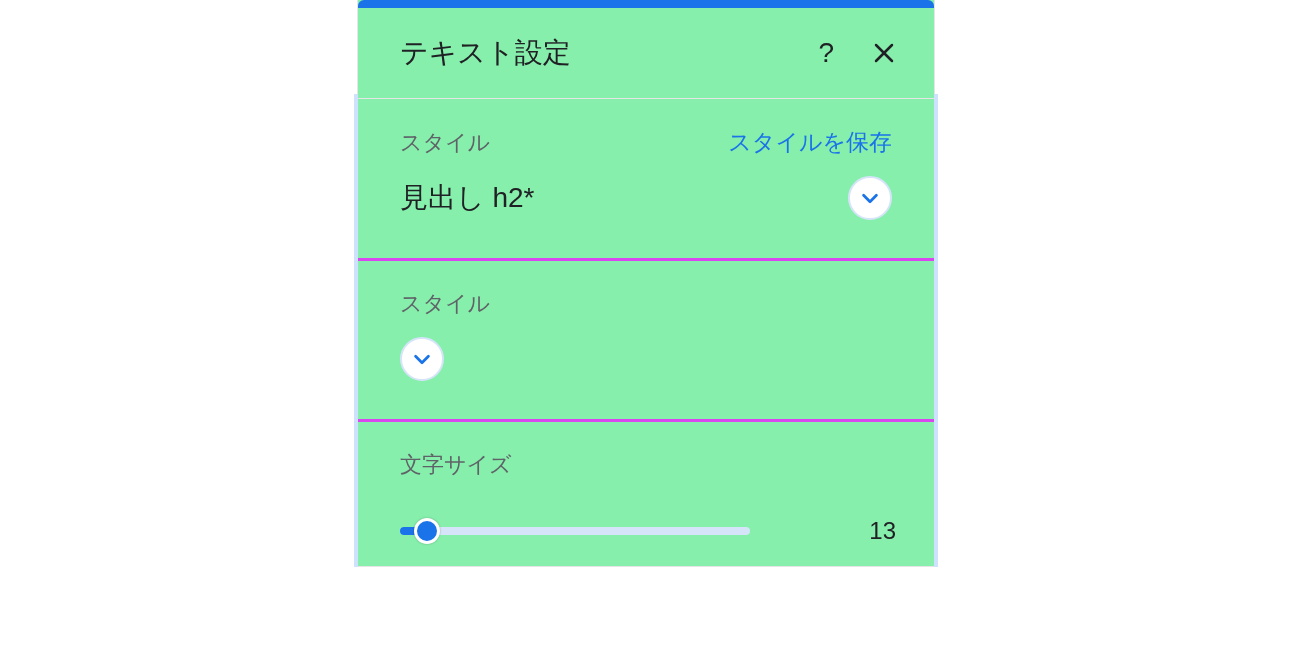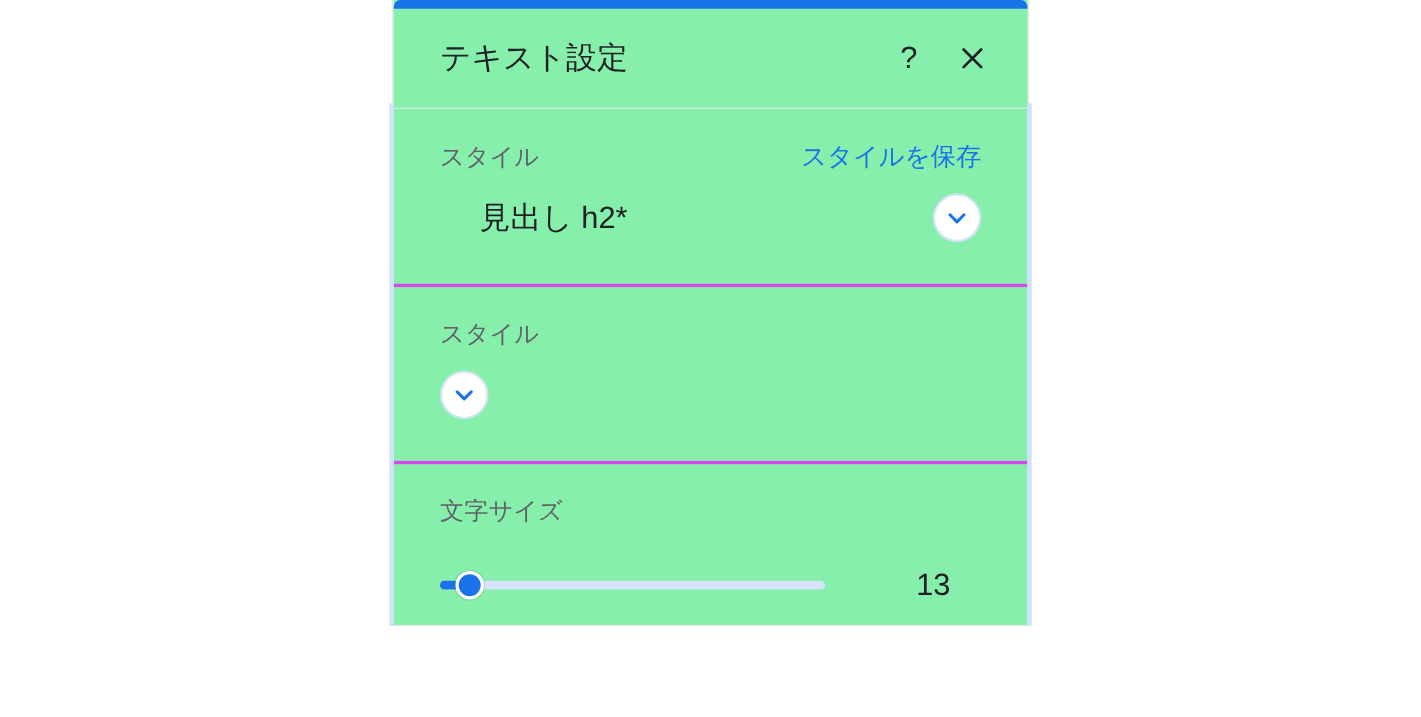--- a/index.html
+++ b/index.html
@@ -102,39 +102,38 @@
     }
     .dropdown-row {
       display: flex;
       justify-content: space-between;
       align-items: center;
     }
     .dropdown-value {
       font-size: 28px;
       color: #202124;
       font-weight: 400;
-      margin-left: 36px;
     }
     .chevron-btn {
       width: 44px;
       height: 44px;
       border-radius: 50%;
       border: 2px solid #d6e4f9;
       background: #ffffff;
       display: flex;
       align-items: center;
       justify-content: center;
       cursor: pointer;
     }
     .chevron-btn svg {
       width: 22px;
       height: 22px;
     }
     .slider-section {
-      padding: 28px 60px 20px 42px;
+      padding: 28px 28px 20px 42px;
       border-bottom: 1px solid #e5e5e5;
     }
     .slider-row {
       display: flex;
       align-items: center;
       justify-content: space-between;
       margin-top: 36px;
     }
     .slider-container {
       position: relative;
@@ -162,21 +161,21 @@
       width: 26px;
       height: 26px;
       border-radius: 50%;
       background: #1a73e8;
       border: 3px solid #ffffff;
       box-shadow: 0 0 2px rgba(0,0,0,0.3);
       left: 14px;
       cursor: pointer;
     }
     .slider-value {
-      font-size: 28px;
+      font-size: 24px;
       color: #202124;
       font-weight: 400;
       padding-right: 10px;
     }
   </style>
 </head>
 <body>
 
 <div class="panel">
   <div class="top-bar"></div>

